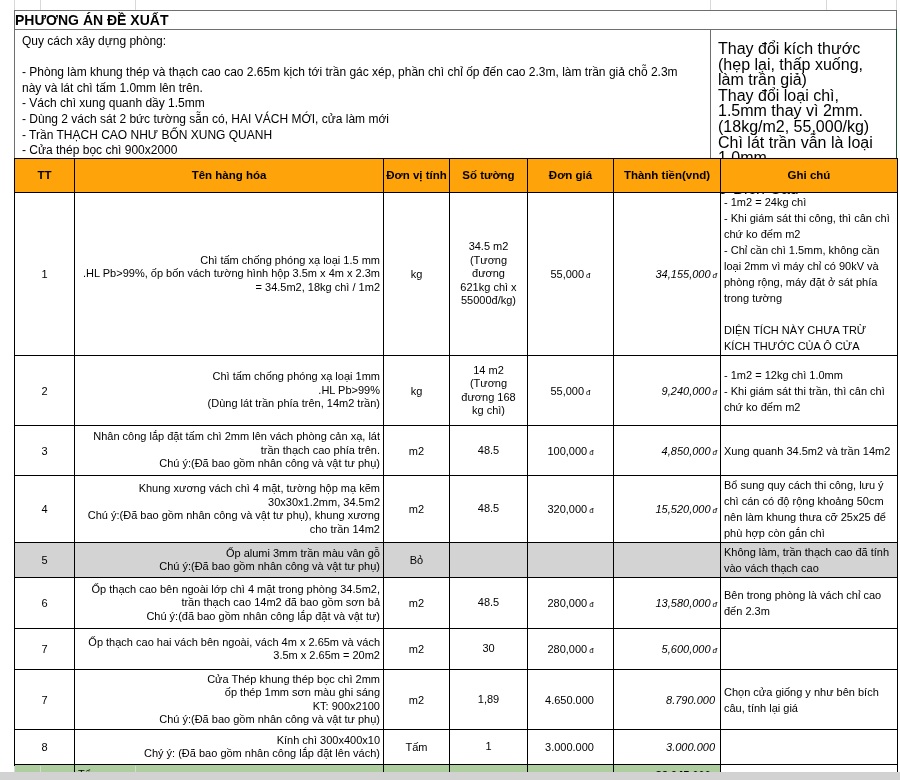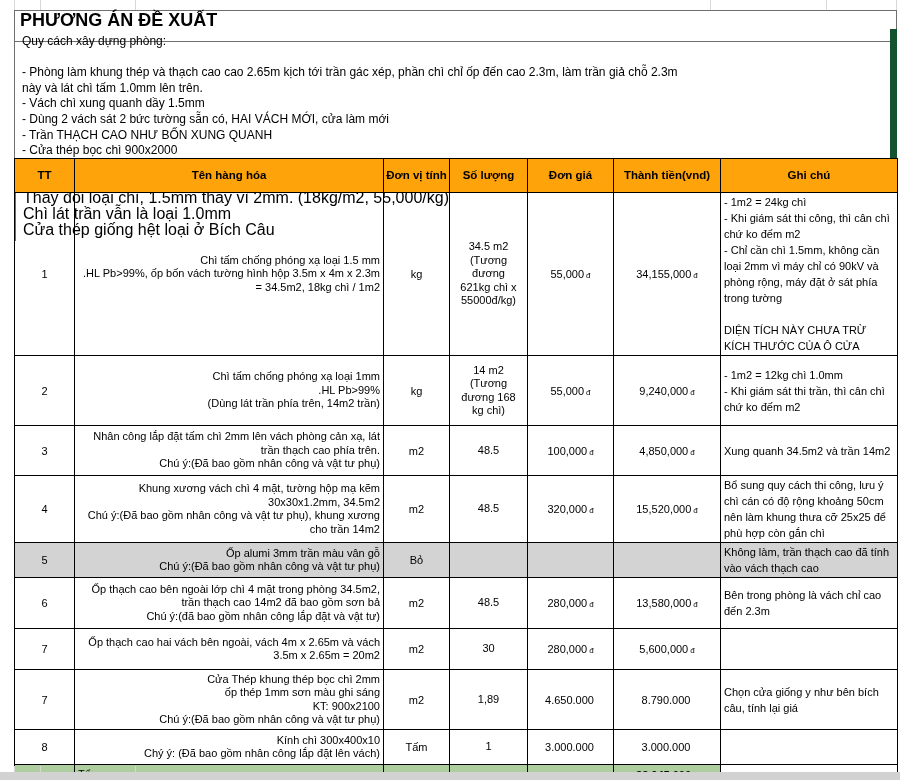--- a/index.html
+++ b/index.html
@@ -5,29 +5,29 @@
   html,body { margin:0; padding:0; }
   body {
     width:900px; height:780px; background:#ffffff; position:relative;
     font-family:"Liberation Sans", sans-serif; color:#000; overflow:hidden;
   }
   .tick { position:absolute; width:1px; background:#d8d8d8; }
   .tick.top { top:0; height:10px; }
   .tick.bottom { top:766px; height:6px; }
 
   .title-row {
-    position:absolute; left:14px; top:10px; width:883px; height:32px;
+    position:absolute; left:14px; top:10px; width:883px; height:20px;
     border:1px solid #6f6f6f; box-sizing:border-box;
-    font-size:18px; font-weight:bold; line-height:19px; padding-left:5px;
+    font-size:14px; font-weight:bold; line-height:19px; 
     background:#fff;
   }
   .spec-wrap {
     position:absolute; left:14px; top:29px; width:883px; height:132px;
     display:flex; box-sizing:border-box;
-    border-left:1px solid #6f6f6f; border-right:7px solid #14532d; border-bottom:1px solid #6f6f6f;flex-direction:column;
+    border-left:1px solid #6f6f6f; border-right:1px solid #14532d; border-bottom:1px solid #6f6f6f;
   }
   .spec-left {
     width:695px; box-sizing:border-box; padding:5px 10px 4px 7px;
     font-size:12px; line-height:15.6px; white-space:pre-line;
   }
   .spec-right {
     flex:1; box-sizing:border-box; border-left:1px solid #6f6f6f;
     padding:12px 6px 4px 7px; font-size:16px; line-height:15.6px; white-space:pre-line;
   }
 
@@ -41,21 +41,21 @@
   }
   table.quote thead th {
     background:#FFA30A; font-weight:bold; font-size:11.5px; height:34px;
     text-align:center; padding:0 2px; line-height:13px;
   }
   td.tt   { text-align:center; }
   td.name { text-align:right; white-space:pre-line; line-height:13.5px; padding-left:5px; }
   td.unit { text-align:center; }
   td.qty  { text-align:center; white-space:pre-line; line-height:13.5px; }
   td.price{ text-align:center; }
-  td.total{ text-align:center; padding-right:4px; }
+  td.total{ text-align:right; padding-right:4px;font-style:italic; }
   td.note { text-align:left; white-space:pre-line; line-height:16px; padding-left:5px; }
   .cur { font-size:8px; margin-left:2px; }
 
   tr.rh1 { height:147px; } tr.rh2 { height:70px; } tr.rh3 { height:50px; }
   tr.rh4 { height:56px; }  tr.rh5 { height:33px; } tr.rh6 { height:51px; }
   tr.rh7 { height:41px; }  tr.rh8 { height:60px; } tr.rh9 { height:35px; }
   tr.hl td { background:#D3D3D3; }
   tr.foot { height:20px; }
   tr.foot td { background:#AFCEA0; }
   tr.foot td.note { background:#ffffff; }
@@ -98,21 +98,21 @@
     <col style="width:78px">
       <col style="width:86px">
       <col style="width:107px">
       <col style="width:177px">
   </colgroup>
   <thead>
     <tr>
       <th>TT</th>
       <th>Tên hàng hóa</th>
       <th>Đơn vị tính</th>
-      <th>Số lượng</th>
+      <th>Số tường</th>
       <th>Đơn giá</th>
       <th>Thành tiền(vnd)</th>
       <th>Ghi chú</th>
     </tr>
   </thead>
   <tbody>
     <tr class="rh1">
       <td class="tt">1</td>
       <td class="name">Chì tấm chống phóng xạ loại 1.5 mm
 .HL Pb&gt;99%, ốp bốn vách tường hình hộp 3.5m x 4m x 2.3m = 34.5m2, 18kg chì / 1m2</td>

